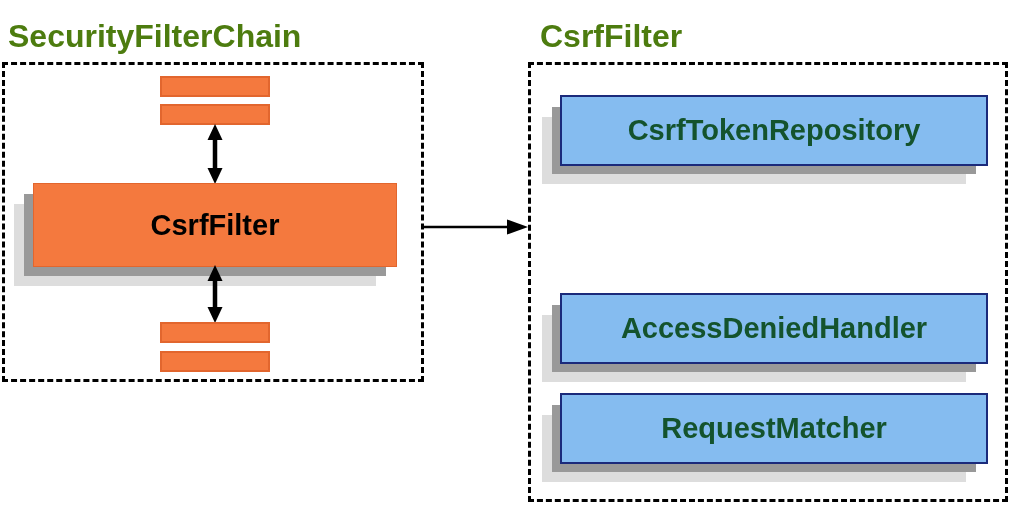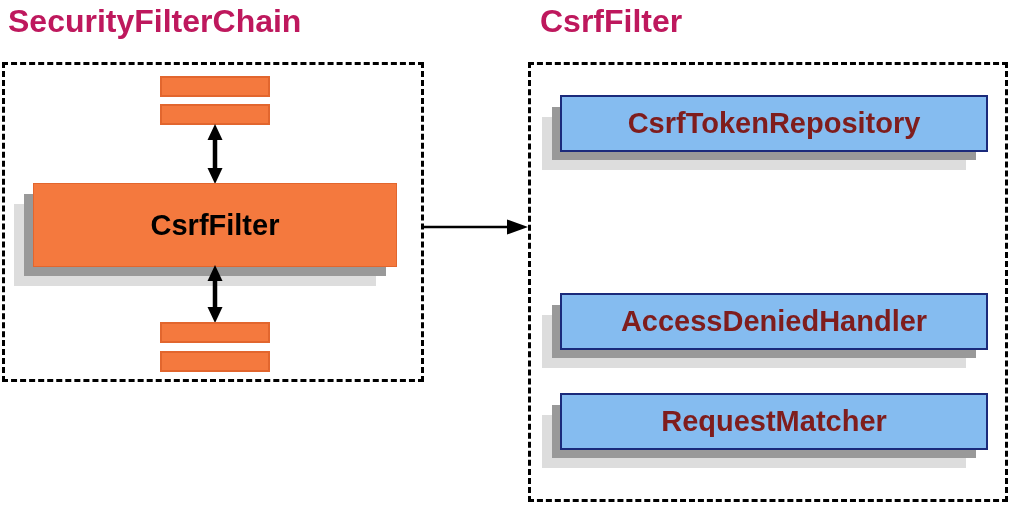--- a/index.html
+++ b/index.html
@@ -11,24 +11,24 @@
   .canvas {
     position: relative;
     width: 1010px;
     height: 505px;
     background: #ffffff;
     overflow: hidden;
     z-index: 0;
   }
   .title {
     position: absolute;
-    top: 3px;
+    top: 18px;
     font-size: 32px;
     font-weight: bold;
-    color: #be185d;
+    color: #4d7c0f;
     line-height: 36px;
     white-space: nowrap;
   }
   .title-left  { left: 8px; }
   .title-right { left: 540px; }
 
   .dashed-box {
     position: absolute;
     border: 3px dashed var(--dashed-border, #000);
     box-sizing: border-box;
@@ -81,30 +81,30 @@
     justify-content: center;
     font-size: 29px;
     font-weight: bold;
     color: #000;
   }
 
   .component {
     position: absolute;
     left: 560px;
     width: 428px;
-    height: 57px;
+    height: 71px;
     box-sizing: border-box;
     background: var(--blue-fill, #85BCF0);
     border: 2px solid var(--blue-border, #1B2A7B);
     display: flex;
     align-items: center;
     justify-content: center;
     font-size: 29px;
     font-weight: bold;
-    color: #7f1d1d;
+    color: #14532d;
   }
   .component-1 { top: 95px; }
   .component-2 { top: 193px; }
   .component-3 { top: 293px; }
   .component-4 { top: 393px; }
 
   .arrow-svg { position: absolute; display: block; }
   .arrow-v1 { left: 201px; top: 124px; }
   .arrow-v2 { left: 201px; top: 265px; }
   .arrow-h  { left: 424px; top: 213px; }

